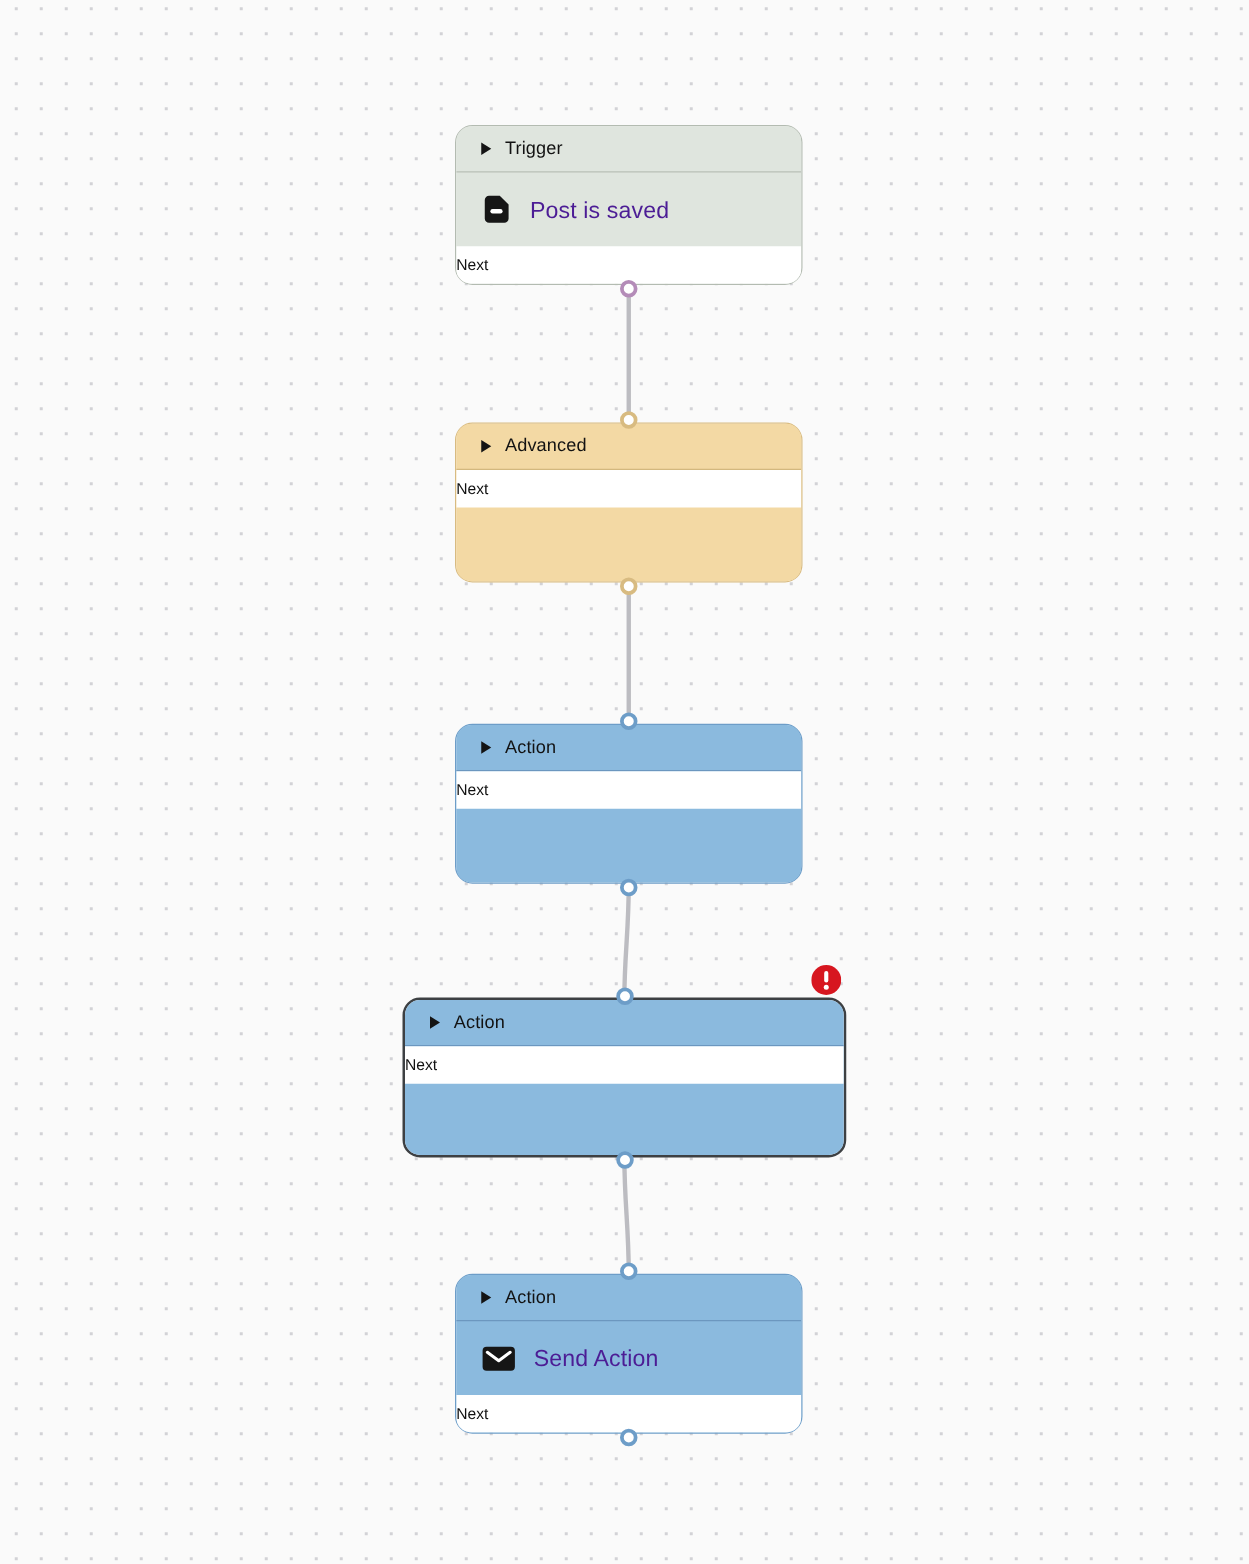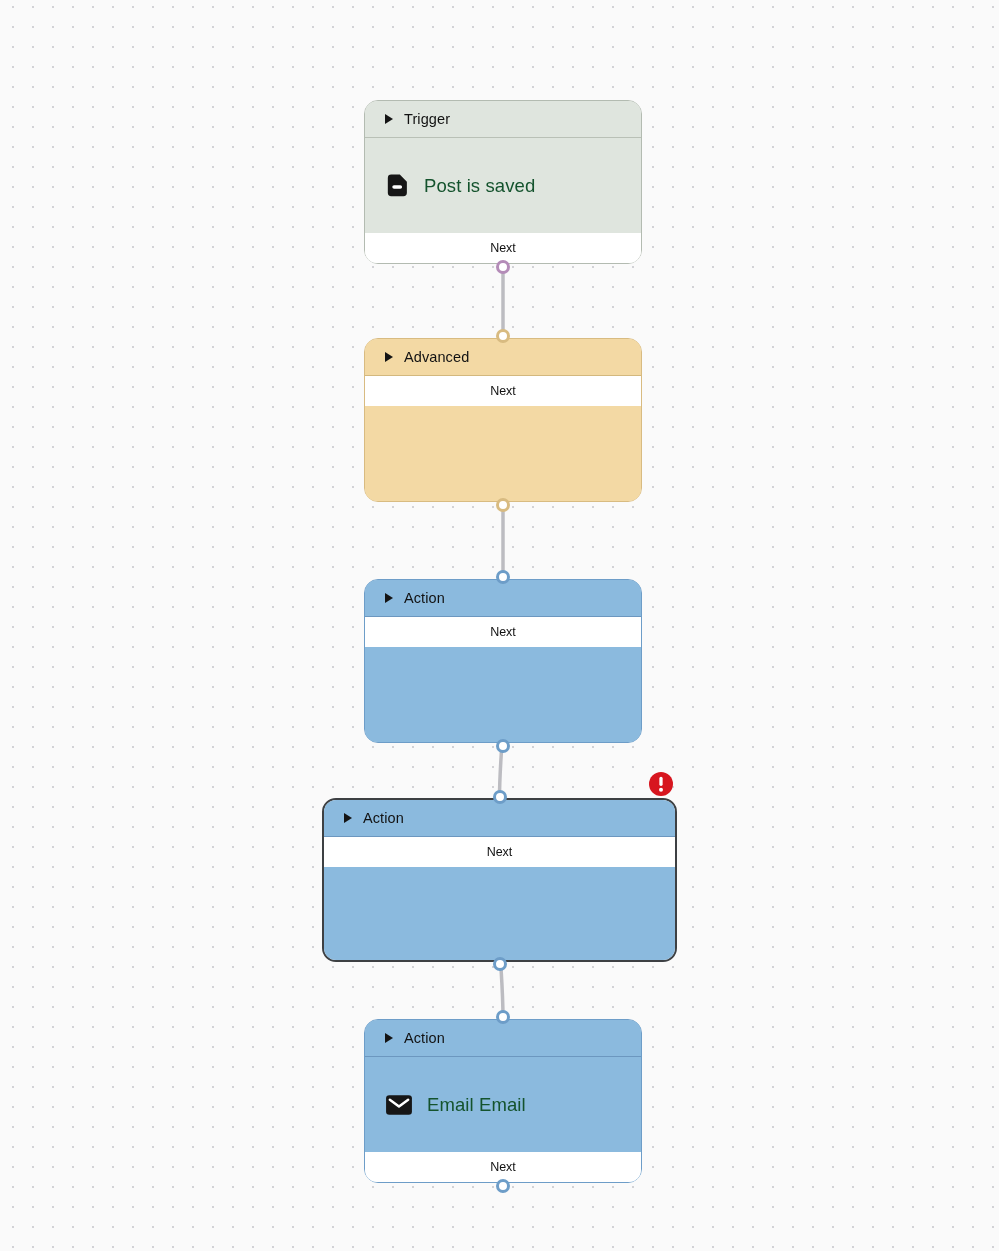--- a/index.html
+++ b/index.html
@@ -14,21 +14,21 @@
     overflow: hidden;
   }
   .canvas { position: absolute; inset: 0; }
   .edges-layer { position: absolute; inset: 0; z-index: 1; pointer-events: none; }
   .edges-layer path { stroke: #bcbcc1; stroke-width: 3.5; fill: none; stroke-linecap: round; }
 
   .node {
     position: absolute;
     z-index: 2;
     width: 278px;
-    height: 164px;
+    height: 128px;
     border-radius: 14px;
     border: 1.5px solid var(--border);
     background: transparent;
     cursor: pointer;
   }
   .node-inner {
     position: absolute;
     inset: 0;
     border-radius: 12px;
     overflow: hidden;
@@ -62,31 +62,30 @@
     display: flex;
     align-items: center;
     gap: 14px;
     padding: 0 20px;
   }
   .node-icon { display: flex; align-items: center; }
   .node-icon svg { display: block; }
   .node-title {
     font-size: 18.5px;
     font-weight: 400;
-    color: #14532d;
+    color: #4c1d95;
     letter-spacing: .1px;
     white-space: nowrap;
   }
   .node-footer {
     height: 30px;
     flex: none;
     background: #ffffff;
     display: flex;
     align-items: center;
-    justify-content: center;
   }
   .footer-label { font-size: 12.5px; font-weight: 500; color: #111; }
 
   .port {
     position: absolute;
     left: 50%;
     transform: translateX(-50%);
     width: 14px; height: 14px;
     background: #fff;
     border: 3px solid var(--port);
@@ -207,21 +206,21 @@
         <span class="tri"></span>
         <span class="node-category">Action</span>
       </div>
       <div class="node-body">
         <span class="node-icon">
           <svg width="28" height="24" viewBox="0 0 26 22">
               <rect x="1" y="2" width="24" height="18" rx="3" fill="#161616"></rect>
               <path d="M4.5 6.2 L13 12.4 L21.5 6.2" stroke="#fff" stroke-width="2.3" fill="none" stroke-linecap="round" stroke-linejoin="round"></path>
             </svg>
         </span>
-        <span class="node-title">Email Email</span>
+        <span class="node-title">Send Action</span>
       </div>
       <div class="node-footer">
         <span class="footer-label">Next</span>
       </div>
     </div>
     <span class="port port-in"></span>
     <span class="port port-out"></span>
   </div>
 
 </div>

